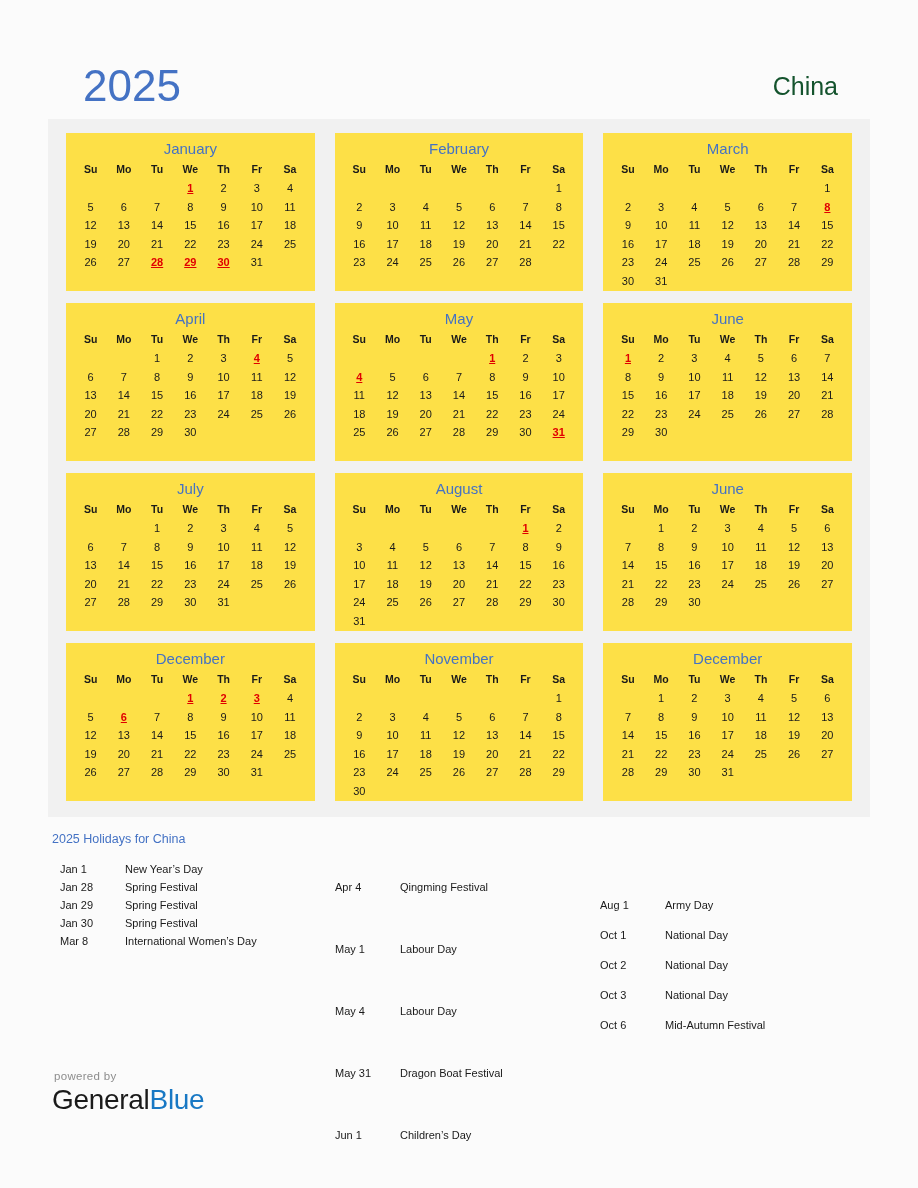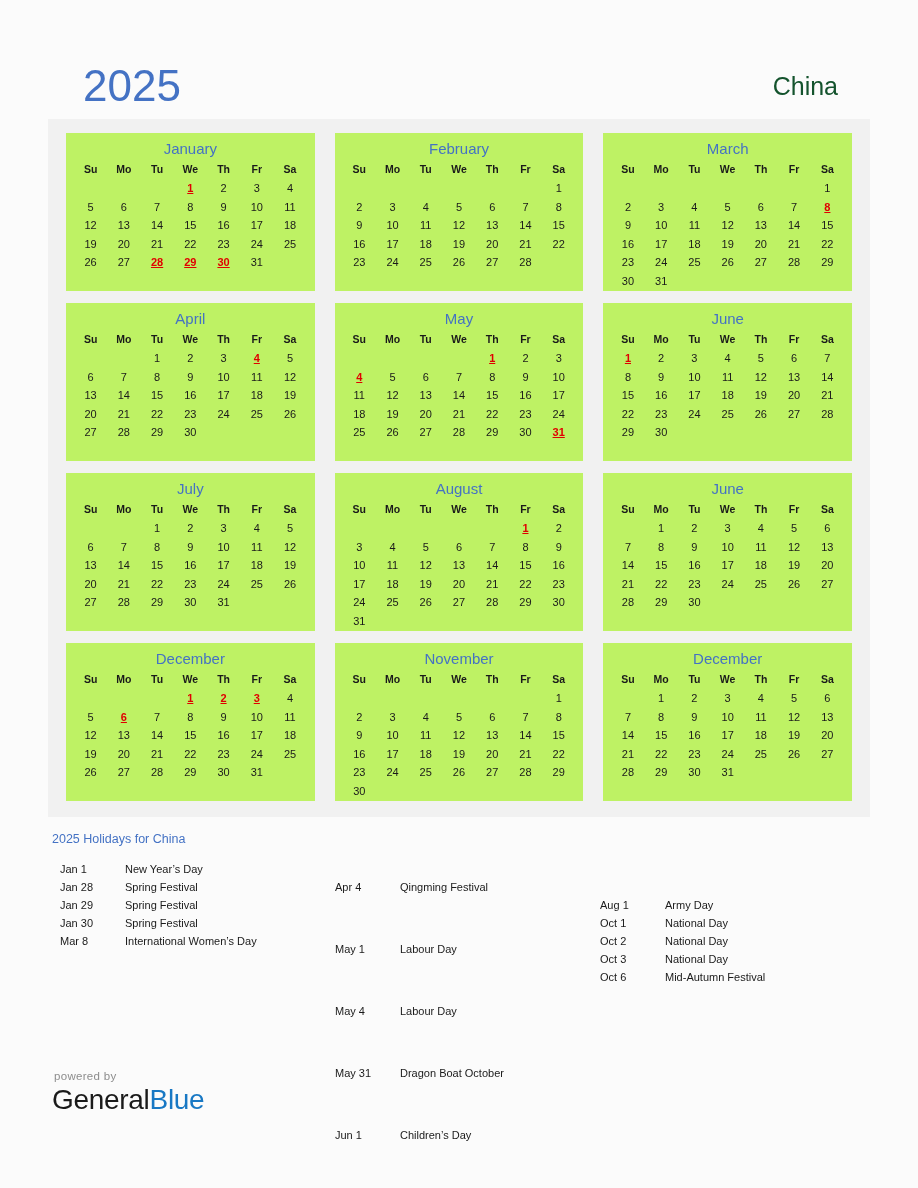--- a/index.html
+++ b/index.html
@@ -56,21 +56,21 @@
     padding: 14px 18px;
   }
   .months-grid {
     display: grid;
     grid-template-columns: repeat(3, 1fr);
     grid-template-rows: repeat(4, 170px);
     column-gap: 20px;
     row-gap: 0px;
   }
   .month-card {
-    background: #bef264;
+    background: #fde047;
     box-sizing: border-box;
     padding: 6px 8px 0 8px;
     height: 158px;
   }
   .month-name {
     text-align: center;
     font-size: 15px;
     color: #4472c4;
     font-weight: 400;
     margin-bottom: 3px;
@@ -119,21 +119,21 @@
     left: 52px;
     width: 830px;
     display: flex;
   }
   .holiday-col {
     display: flex;
     flex-direction: column;
   }
   .holiday-col.col-1 { width: 275px; padding-left: 8px; }
   .holiday-col.col-2 { width: 265px; padding-top: 18px; gap: 44px; }
-  .holiday-col.col-3 { width: 280px; padding-top: 36px; }
+  .holiday-col.col-3 { width: 280px; padding-top: 36px; gap: 12px; }
 
   .holiday-row {
     display: flex;
     height: 18px;
     align-items: center;
     font-size: 11px;
     color: #1a1a1a;
   }
   .holiday-date {
     width: 65px;
@@ -994,21 +994,21 @@
       <div class="holiday-row">
         <span class="holiday-date">May 1</span>
         <span class="holiday-name">Labour Day</span>
       </div>
       <div class="holiday-row">
         <span class="holiday-date">May 4</span>
         <span class="holiday-name">Labour Day</span>
       </div>
       <div class="holiday-row">
         <span class="holiday-date">May 31</span>
-        <span class="holiday-name">Dragon Boat October</span>
+        <span class="holiday-name">Dragon Boat Festival</span>
       </div>
       <div class="holiday-row">
         <span class="holiday-date">Jun 1</span>
         <span class="holiday-name">Children’s Day</span>
       </div>
     </div>
     <div class="holiday-col col-3">
       <div class="holiday-row">
         <span class="holiday-date">Aug 1</span>
         <span class="holiday-name">Army Day</span>

